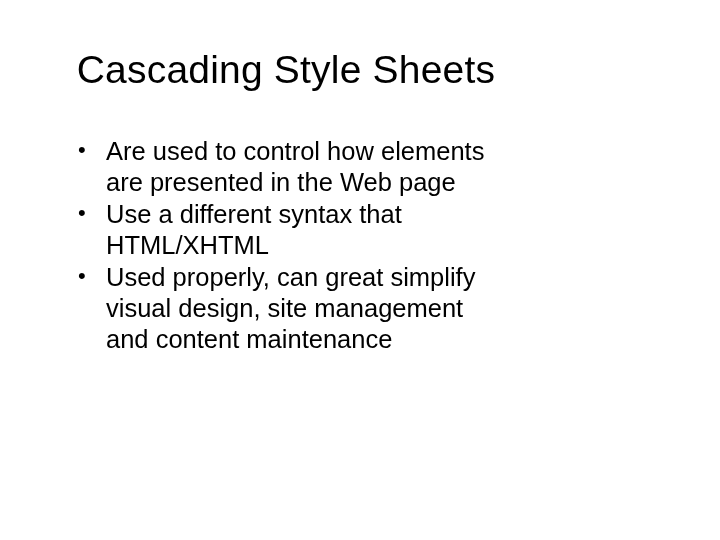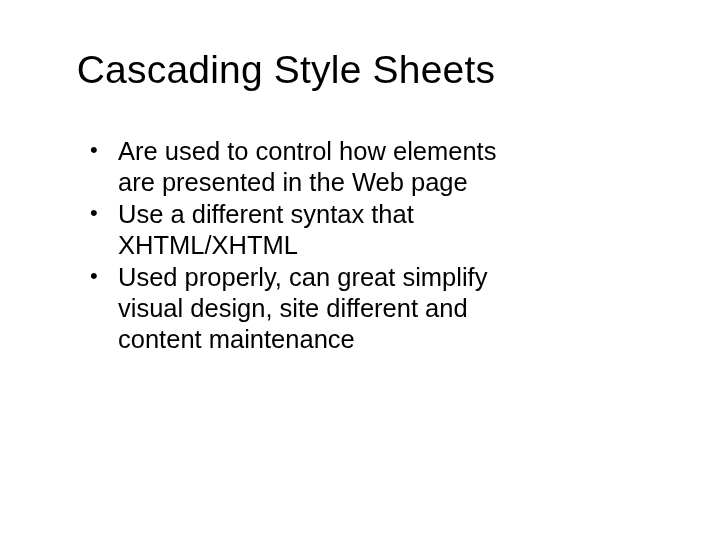--- a/index.html
+++ b/index.html
@@ -19,21 +19,21 @@
   }
   .title {
     font-size: 39px;
     font-weight: 400;
     text-align: center;
     margin: 0 0 44px 0;
     letter-spacing: 0.2px;
   }
   ul.bullets {
     list-style: none;
-    margin: 16px;
+    margin: 4px;
     padding: 0 0 0 16px;
   }
   ul.bullets li {
     position: relative;
     font-size: 25.5px;
     line-height: 1.2;
     padding-left: 28px;
     margin: 0 0 2px 0;
   }
   ul.bullets li::before {
@@ -45,16 +45,16 @@
     line-height: 1.3;
   }
 </style>
 </head>
 <body>
 
 <div class="slide">
   <h1 class="title">Cascading Style Sheets</h1>
   <ul class="bullets">
     <li>Are used to control how elements are presented in the Web page</li>
-    <li>Use a different syntax that XHTML/XHTML</li>
-    <li>Used properly, can great simplify visual design, site different and content maintenance</li>
+    <li>Use a different syntax that HTML/XHTML</li>
+    <li>Used properly, can great simplify visual design, site management and content maintenance</li>
   </ul>
 </div>
 
 </body></html>

